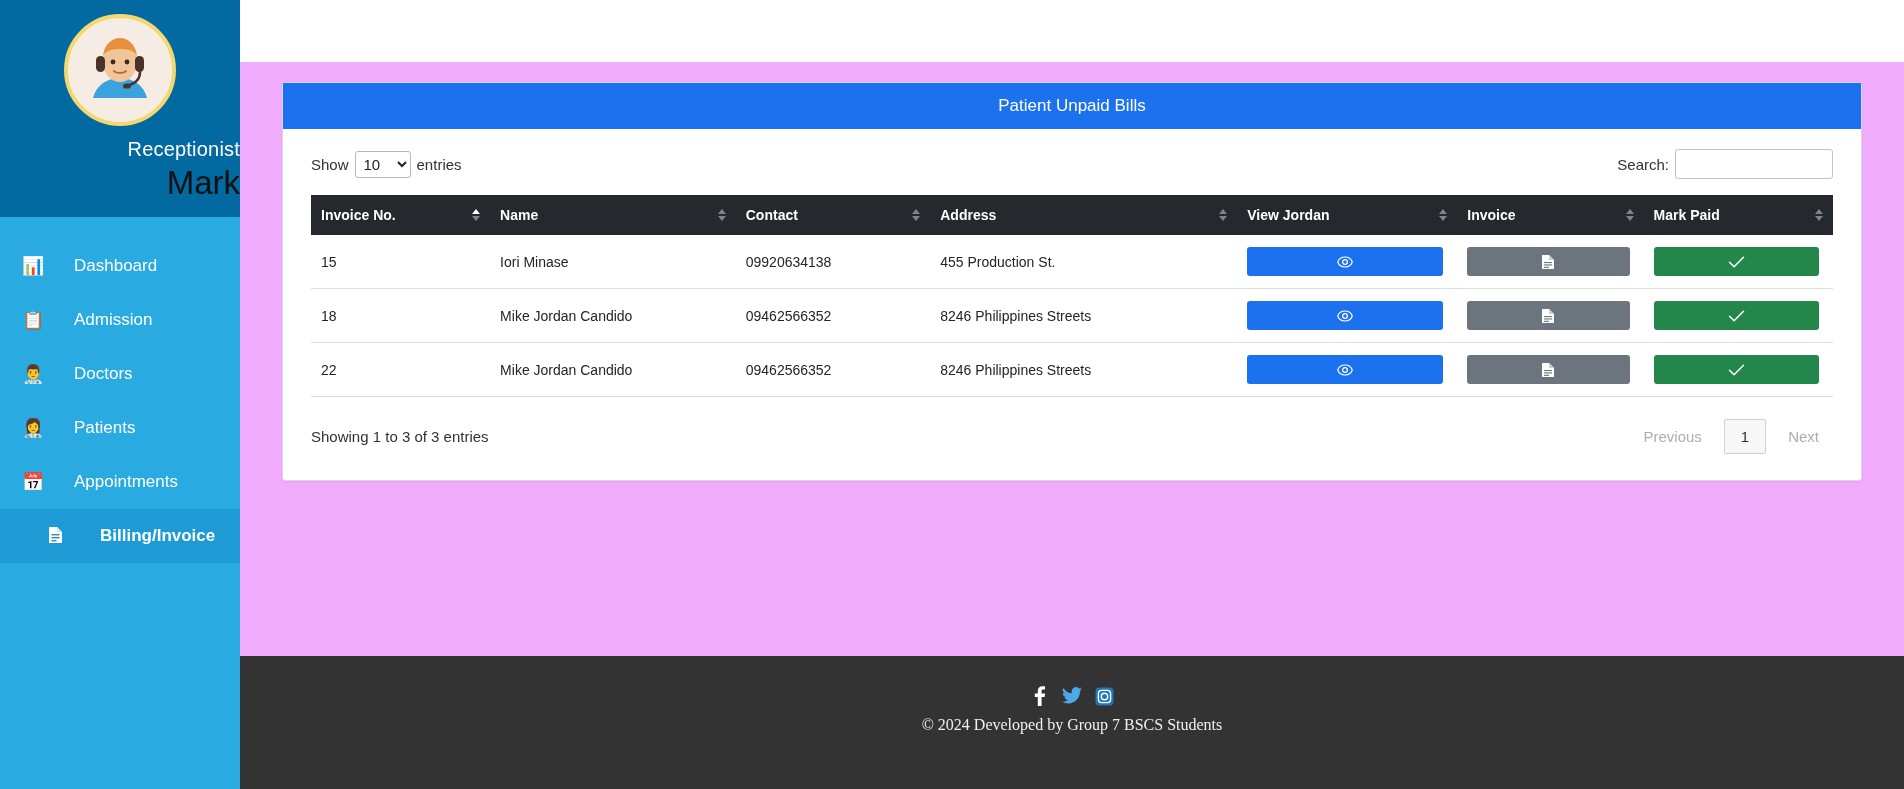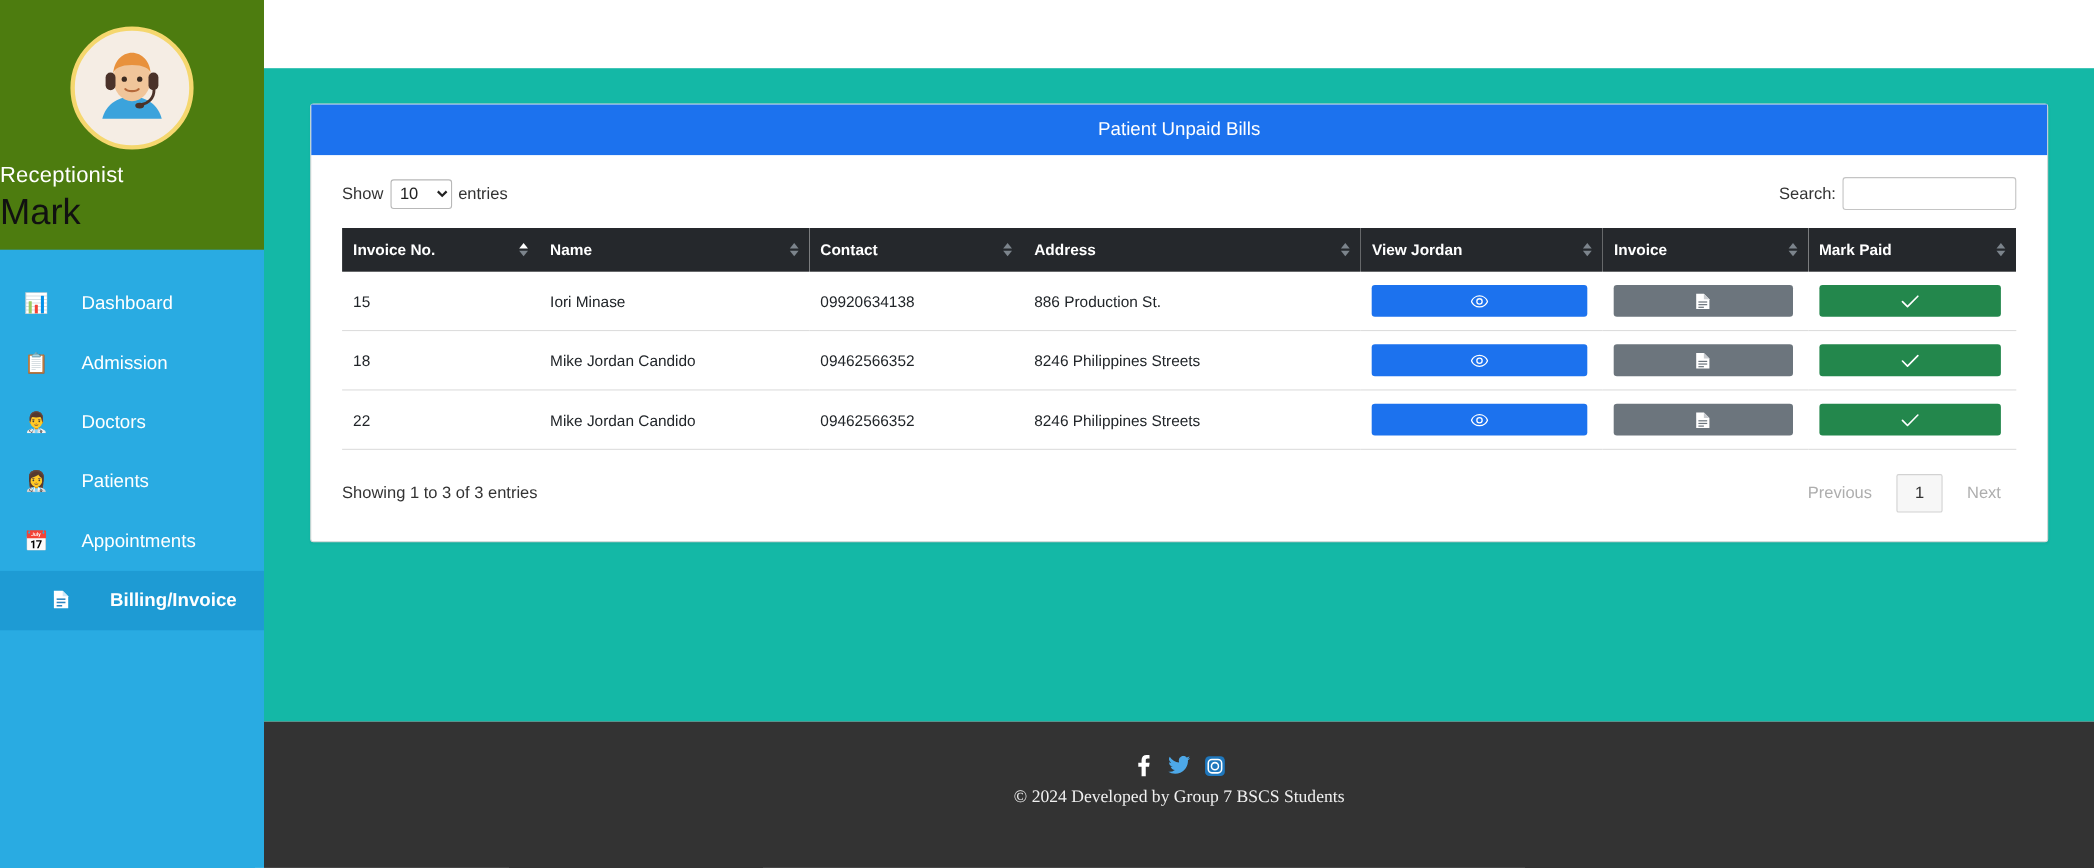--- a/index.html
+++ b/index.html
@@ -15,23 +15,23 @@
   #app { position: relative; width: 1904px; height: 789px; }
 
   
   .sidebar {
     position: absolute; left: 0; top: 0;
     width: 240px; height: 789px;
     background: #29ABE2;
     color: #ffffff;
   }
   .profile-area {
-    padding-top: 24px;
-    text-align: left;
-    background: #4d7c0f;
+    padding-top: 14px;
+    text-align: right;
+    background: #0369a1;
     padding-bottom: 16px;
   }
   .avatar {
     width: 112px; height: 112px;
     margin: 0 auto;
     border-radius: 50%;
     background: #F5EDE4;
     border: 4px solid #F5D76E;
     display: flex; align-items: center; justify-content: center;
     font-size: 62px; line-height: 1;
@@ -88,22 +88,22 @@
   .logout {
     font-size: 16px;
     color: #dfe9f1;
     cursor: pointer;
   }
 
   
   .main {
     position: absolute; left: 240px; top: 62px;
     width: 1664px; height: 594px;
-    background: #14b8a6;
-    padding: 32px 42px 0 42px;
+    background: #f0abfc;
+    padding: 20px 42px 0 42px;
   }
   .card {
     border: 1px solid #d8d8d8;
     border-radius: 3px;
     background: #ffffff;
     box-shadow: 0 1px 2px rgba(0,0,0,.05);
   }
   .card-head {
     background: #1C72EE;
     color: #ffffff;
@@ -378,21 +378,21 @@
                   </span>
               </th>
             </tr>
           </thead>
           <tbody>
 
             <tr>
               <td>15</td>
               <td>Iori Minase</td>
               <td>09920634138</td>
-              <td>886 Production St.</td>
+              <td>455 Production St.</td>
               <td class="col-act">
                 <button class="btn btn-view">
                   <svg width="16" height="16" viewBox="0 0 16 16">
                     <path d="M8 3C4.4 3 1.6 5.6 0.7 8c0.9 2.4 3.7 5 7.3 5s6.4-2.6 7.3-5C14.4 5.6 11.6 3 8 3z" fill="none" stroke="#fff" stroke-width="1.2"></path>
                     <circle cx="8" cy="8" r="2.4" fill="none" stroke="#fff" stroke-width="1.2"></circle>
                   </svg>
                 </button>
               </td>
               <td class="col-act">
                 <button class="btn btn-inv">

